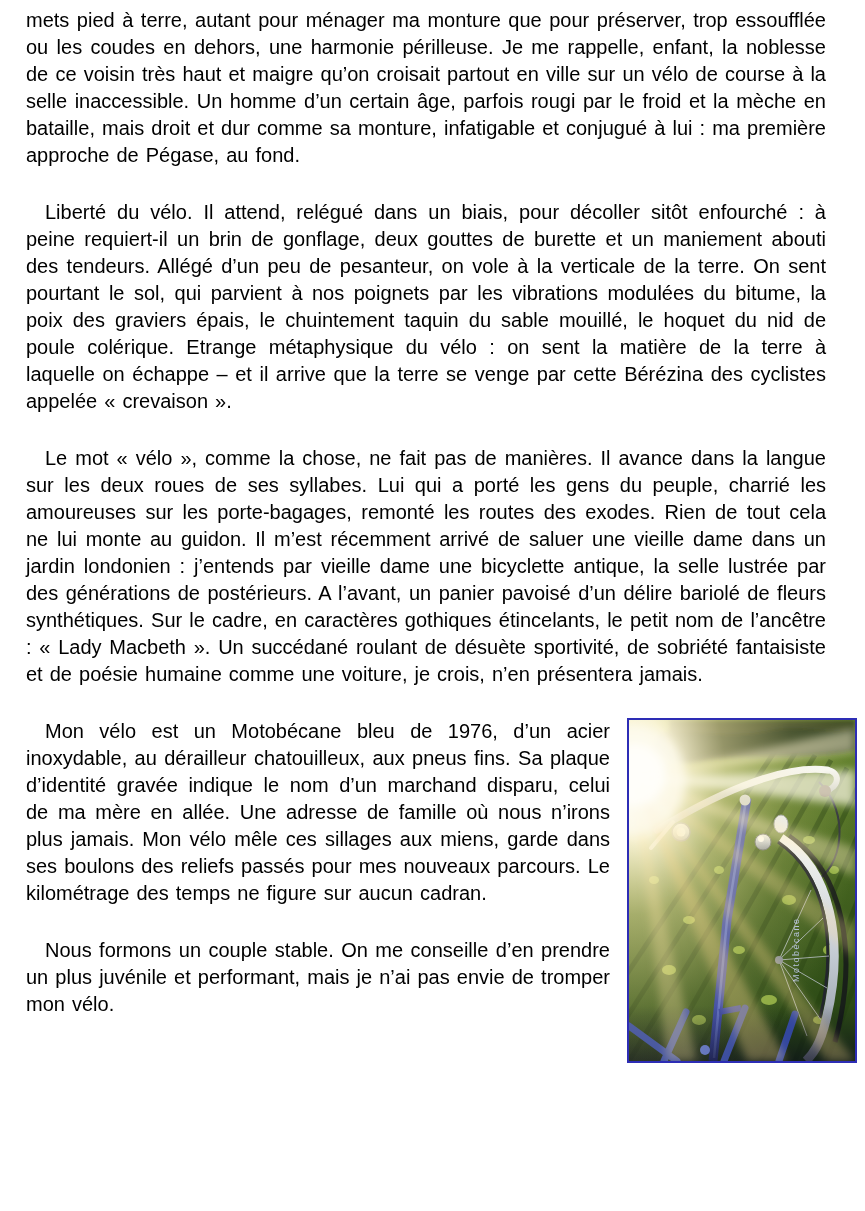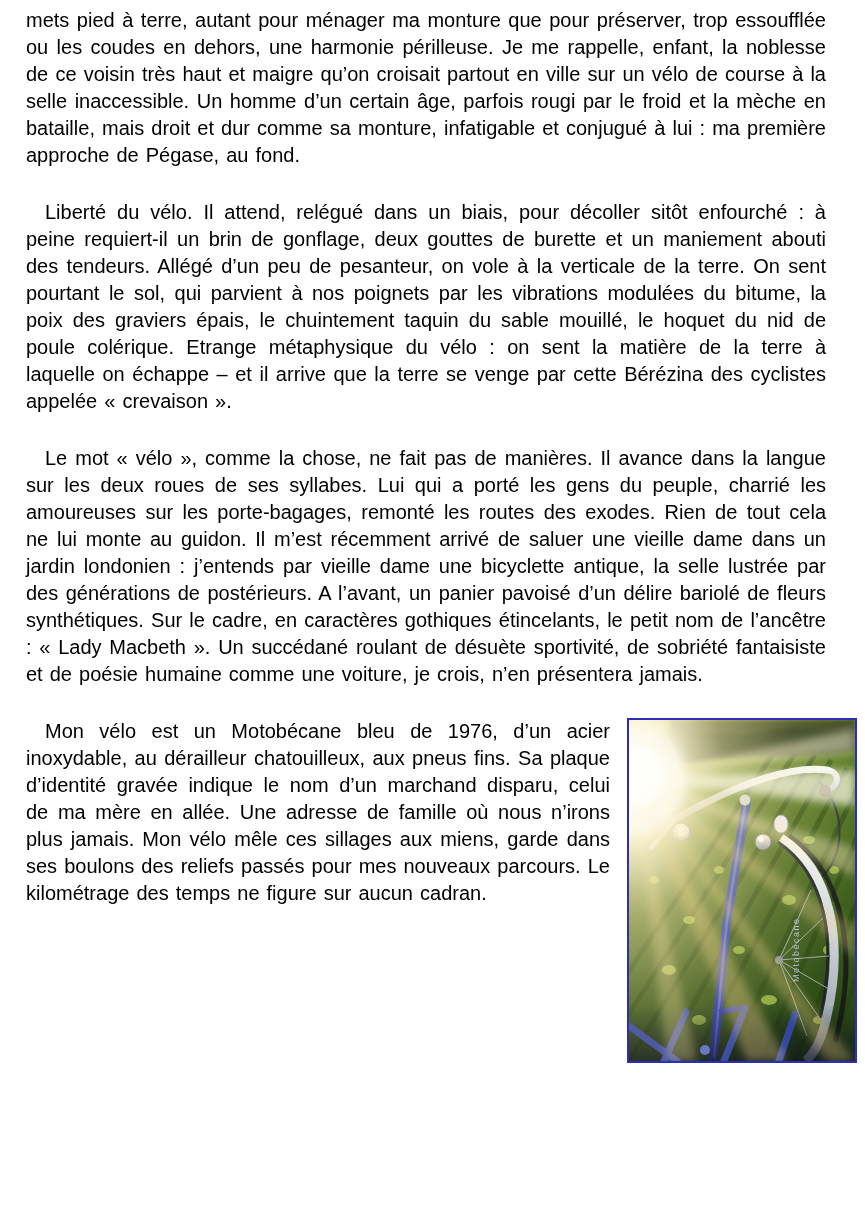--- a/index.html
+++ b/index.html
@@ -181,16 +181,17 @@
             <polygon points="4,58 118,341 158,341" fill="#ffda92" opacity="0.33"></polygon>
             <polygon points="4,58 38,341 68,341" fill="#ffe3a4" opacity="0.3"></polygon>
             <circle cx="6" cy="55" r="30" fill="#ffffff" opacity="0.95"></circle>
             <circle cx="2" cy="60" r="55" fill="#fffef5" opacity="0.55"></circle>
           </g>
         </svg>
       </figure>
 
       <p class="indent">Mon vélo est un Motobécane bleu de 1976, d’un acier inoxydable, au dérailleur chatouilleux, aux pneus fins. Sa plaque d’identité gravée indique le nom d’un marchand disparu, celui de ma mère en allée. Une adresse de famille où nous n’irons plus jamais. Mon vélo mêle ces sillages aux miens, garde dans ses boulons des reliefs passés pour mes nouveaux parcours. Le kilométrage des temps ne figure sur aucun cadran.</p>
 
+      <p class="indent">Nous formons un couple stable. On me conseille d’en prendre un plus juvénile et performant, mais je n’ai pas envie de tromper mon vélo.</p>
     </div>
 
   </article>
 </main>
 
 </body></html>

